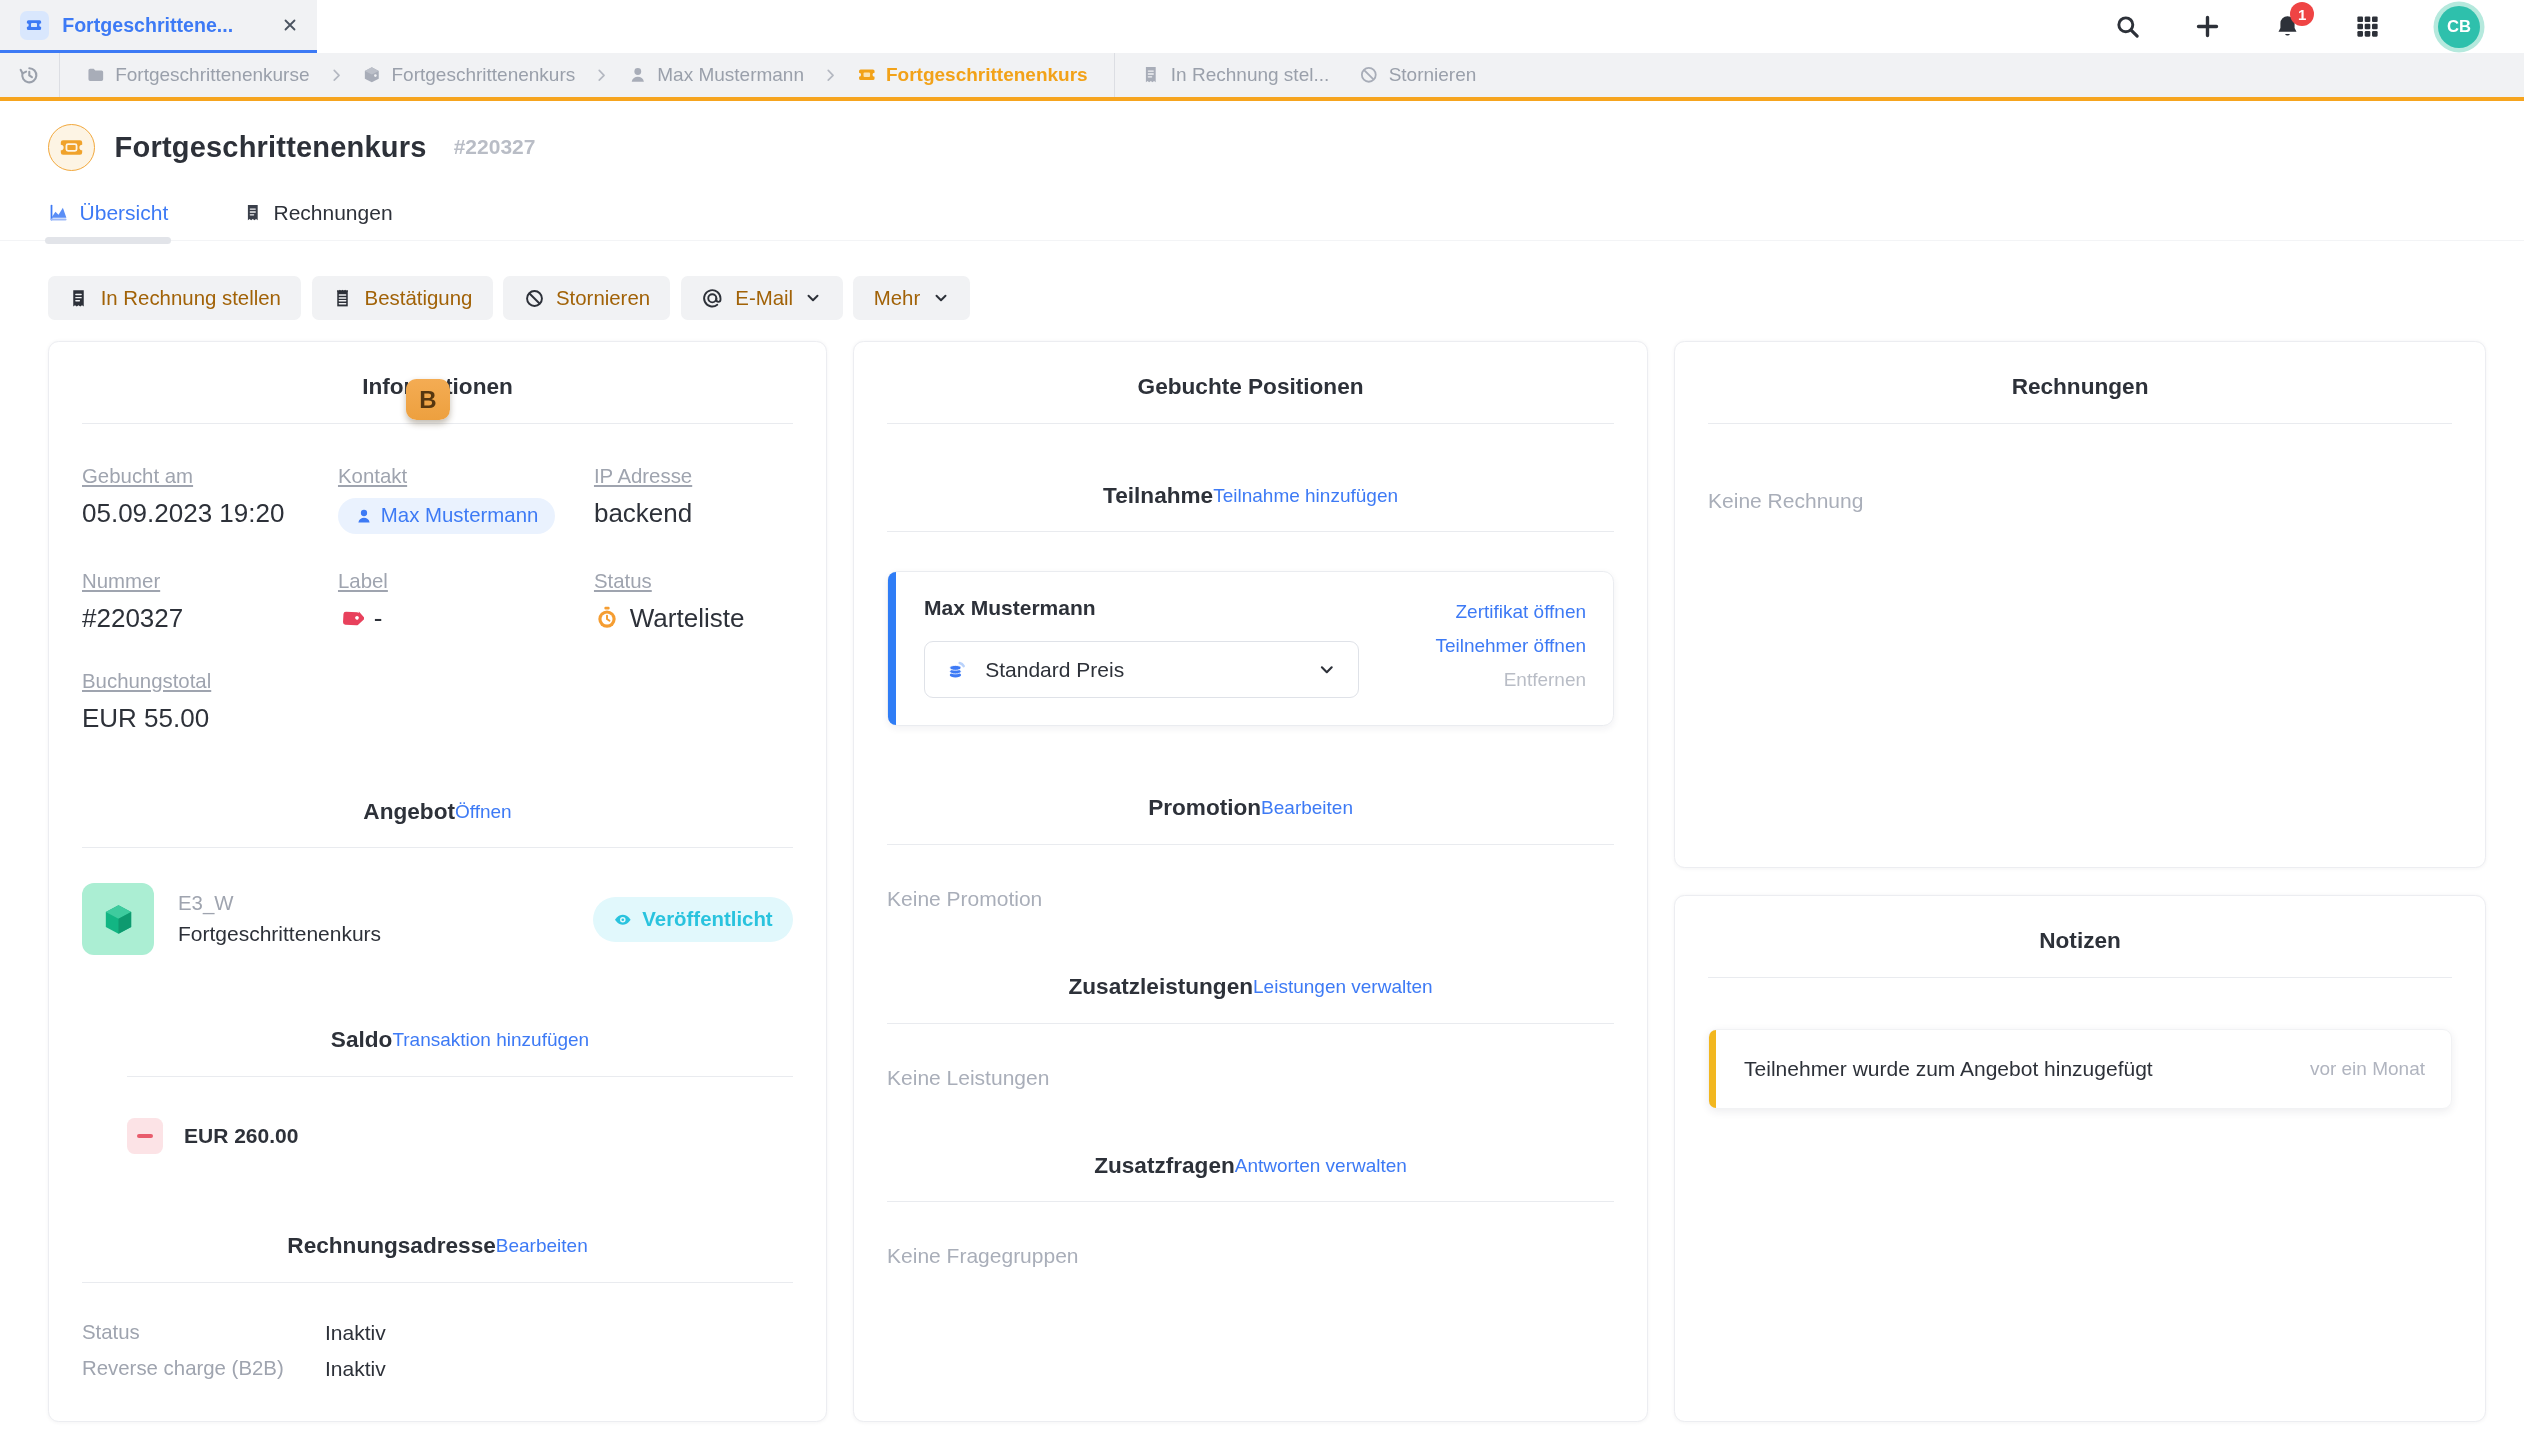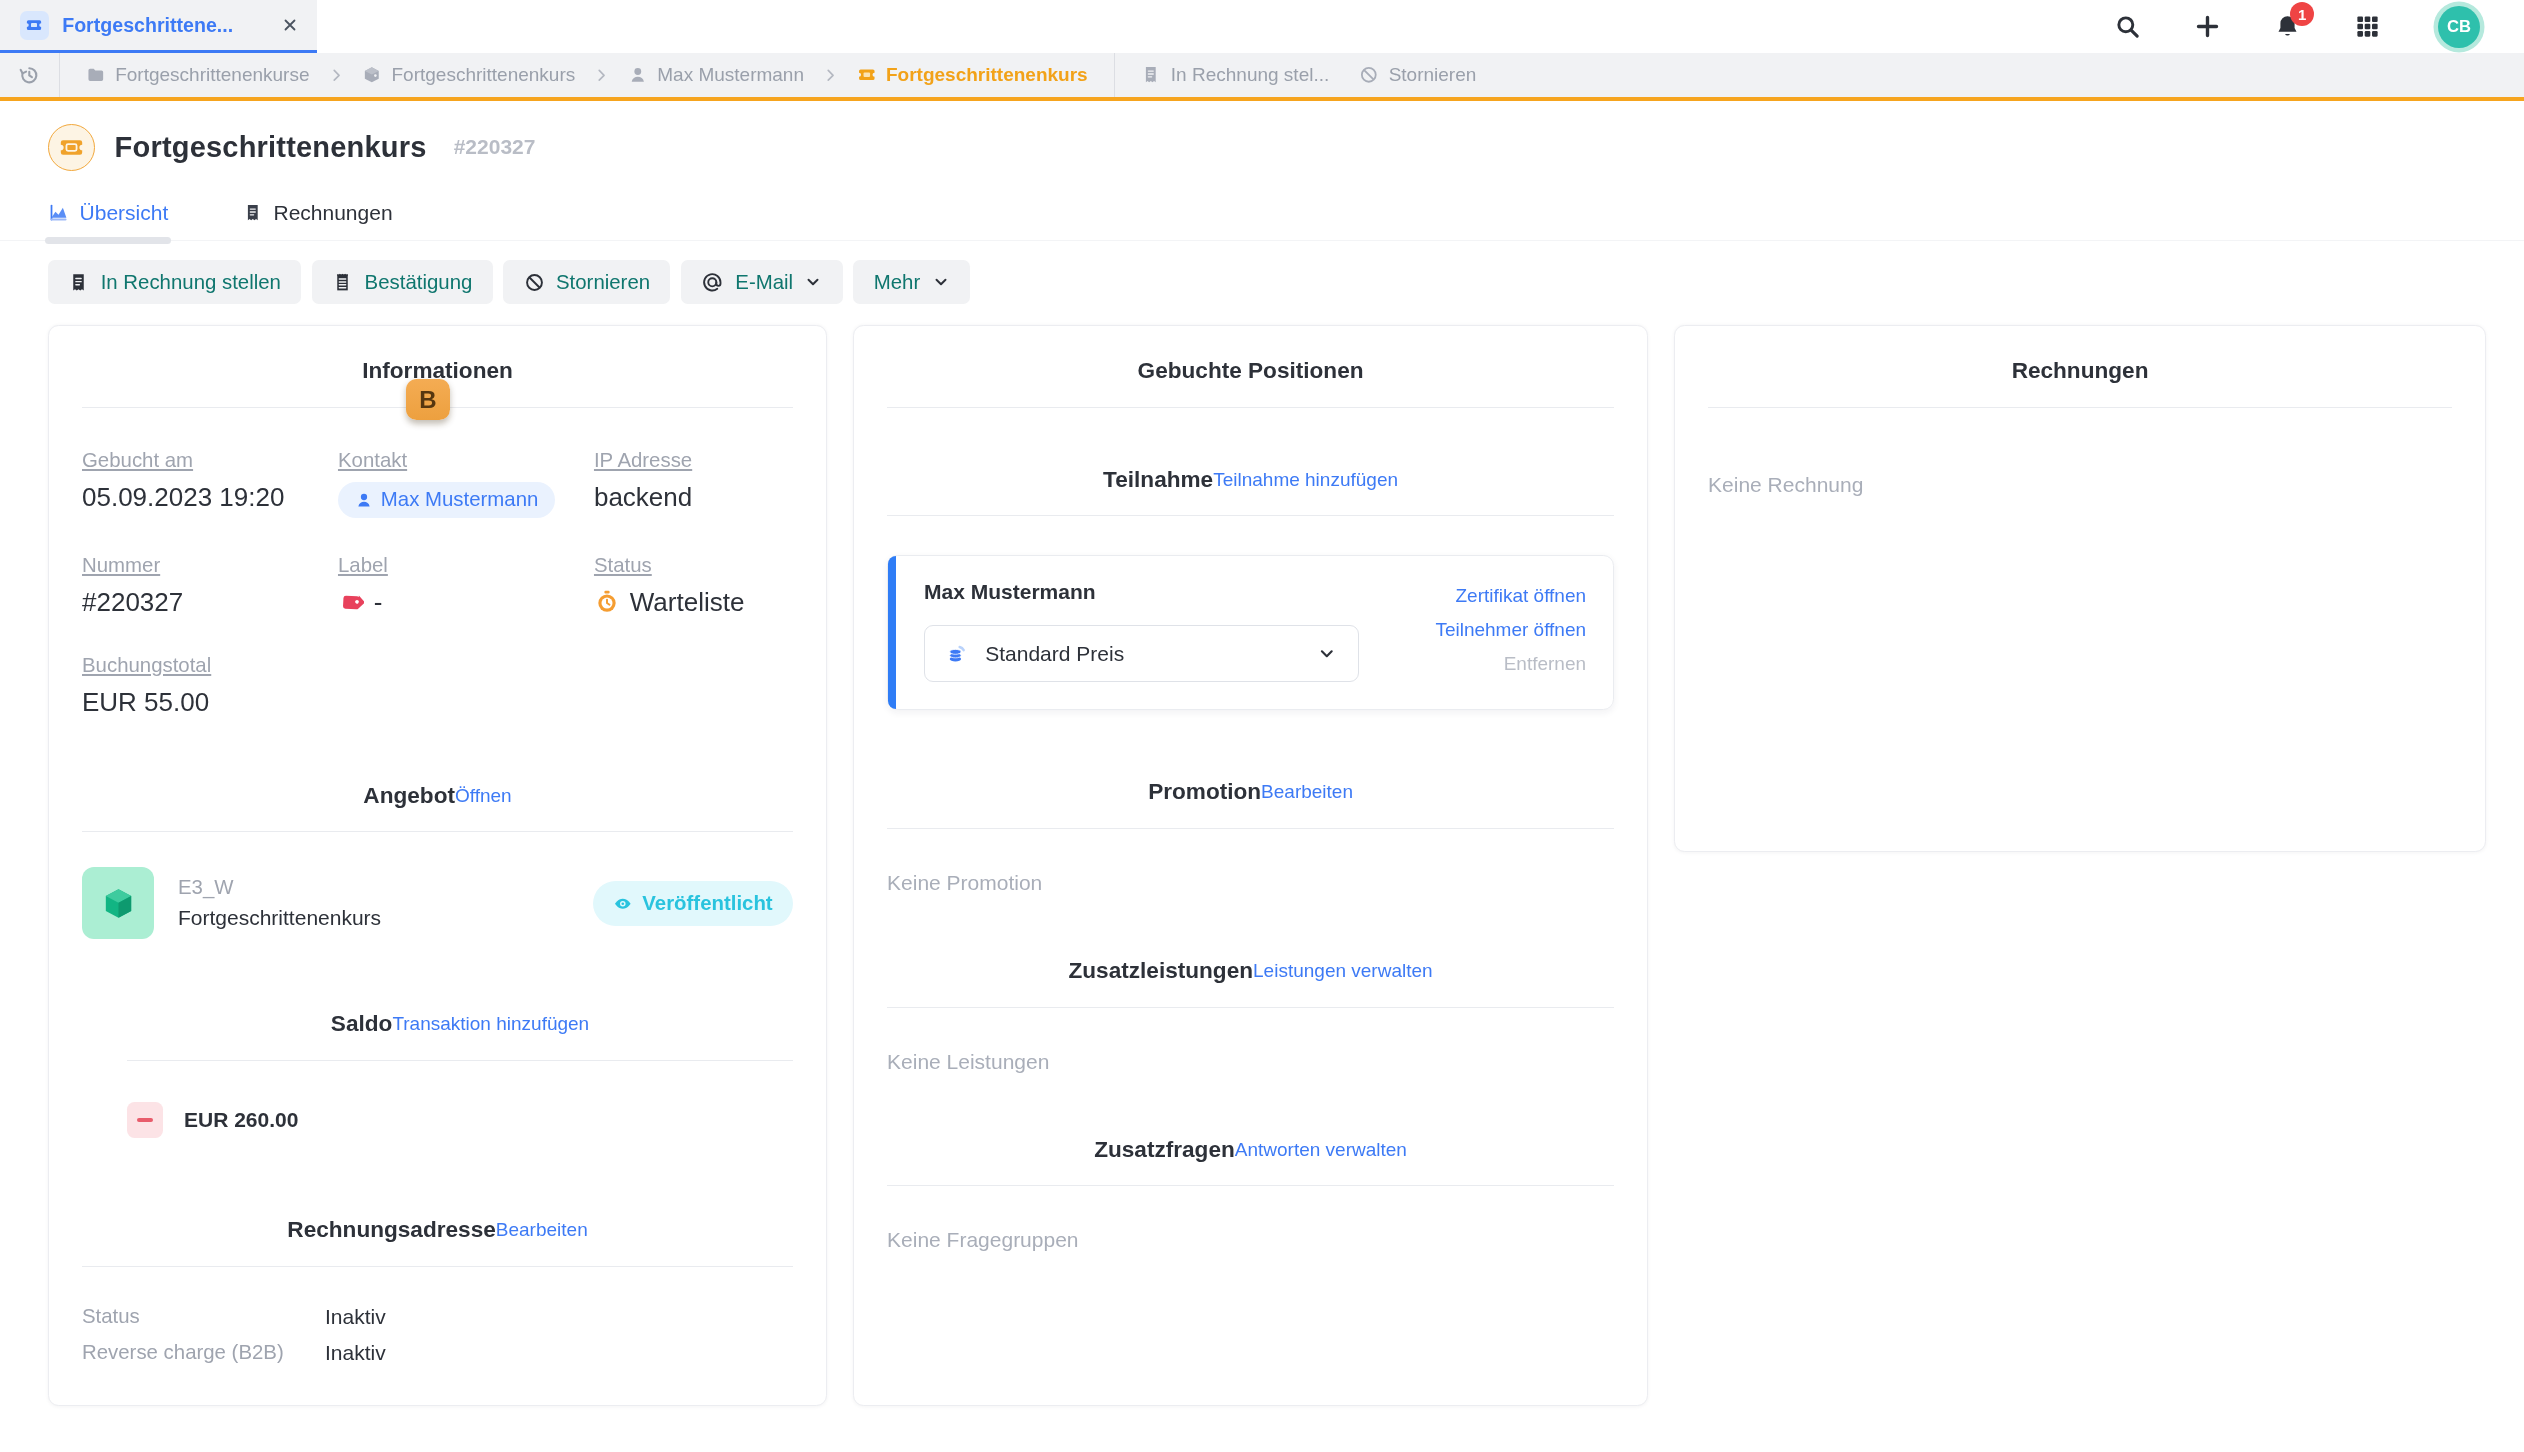--- a/index.html
+++ b/index.html
@@ -53,22 +53,22 @@
     border-bottom:0.8px solid #f3f4f6; margin-left:-48px; padding-left:48px; margin-right:-39px; }
   .page-tab { display:flex; align-items:center; gap:10.6px; font-size:21px; font-weight:500;
     color:#2d3139; cursor:pointer; position:relative; }
   .page-tab.active { color:#3d7af5; }
   .page-tab.active::after { content:""; position:absolute; left:-3px; right:-3px; bottom:-19.6px;
     height:7.5px; border-radius:4.5px; background:#e2e4e9; }
 
   
   .toolbar { display:flex; gap:10.6px; margin-top:19.6px; }
   .btn { background:#f1f2f4; border:none; border-radius:6.8px; height:44px; padding:0 20.4px;
-    display:flex; align-items:center; gap:11.3px; font-size:20.4px; font-weight:500; color:#0f766e;
-    font-family:inherit; cursor:pointer; white-space:nowrap; }
+    display:flex; align-items:center; gap:11.3px; font-size:20.4px; font-weight:500; color:#a16207;
+    font-family:inherit; cursor:pointer; white-space:nowrap;margin-top:16px; }
   .keycap { position:absolute; left:406px; top:278px; width:44px; height:41px;
     background:linear-gradient(#f4ac53,#eda03f); border-radius:10.6px;
     box-shadow:0 3.8px 6px rgba(60,40,10,.3); display:flex; align-items:center; justify-content:center;
     font-size:24px; font-weight:600; color:#56360f; z-index:5; }
 
   
   .columns { display:flex; gap:26px; margin-top:21px; align-items:stretch; }
   .card { background:#fff; border:0.8px solid #ecedf1; border-radius:10.6px;
     box-shadow:0 0.8px 3.8px rgba(35,40,60,.05); padding:32px 33px; }
   .card-info  { width:780px; height:1081px; }
@@ -524,18 +524,29 @@
 
       <div class="col-right">
         <div class="card card-rech">
           <div class="sec-h">
             <span class="sec-title">Rechnungen</span>
           </div>
           <hr class="sec-hr">
           <div class="empty-text" style="margin-top:65px;">Keine Rechnung</div>
         </div>
 
+        <div class="card card-notes">
+          <div class="sec-h">
+            <span class="sec-title">Notizen</span>
+          </div>
+          <hr class="sec-hr">
+          <div class="note">
+            <span class="nbar"></span>
+            <span class="note-text">Teilnehmer wurde zum Angebot hinzugefügt</span>
+            <span class="note-time">vor ein Monat</span>
+          </div>
+        </div>
       </div>
 
     </div>
   </div>
 </div>
 
 
 </body></html>

